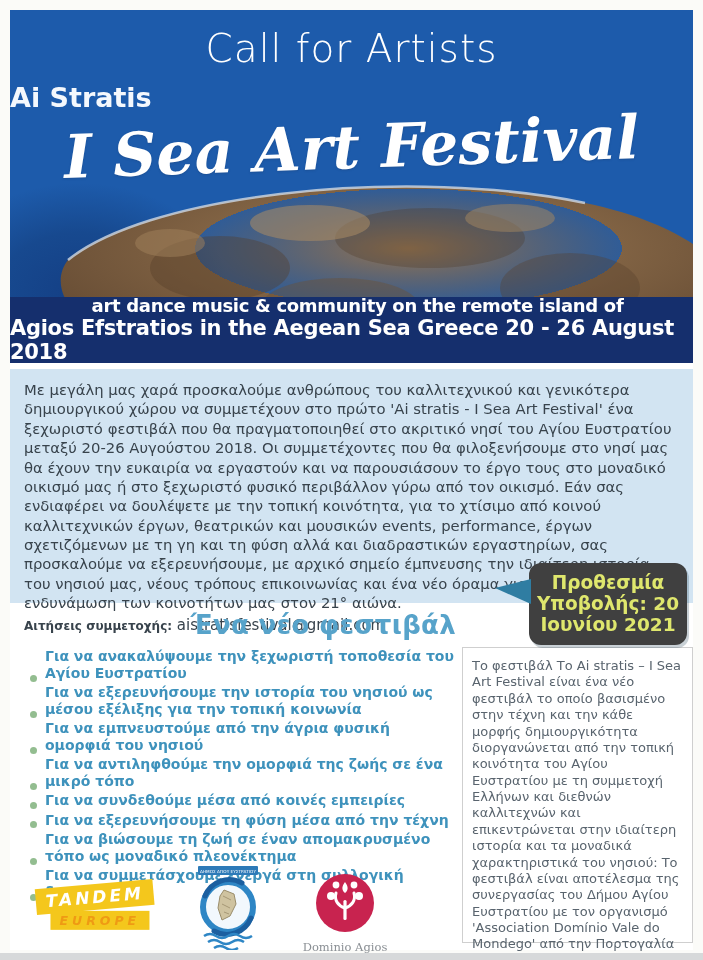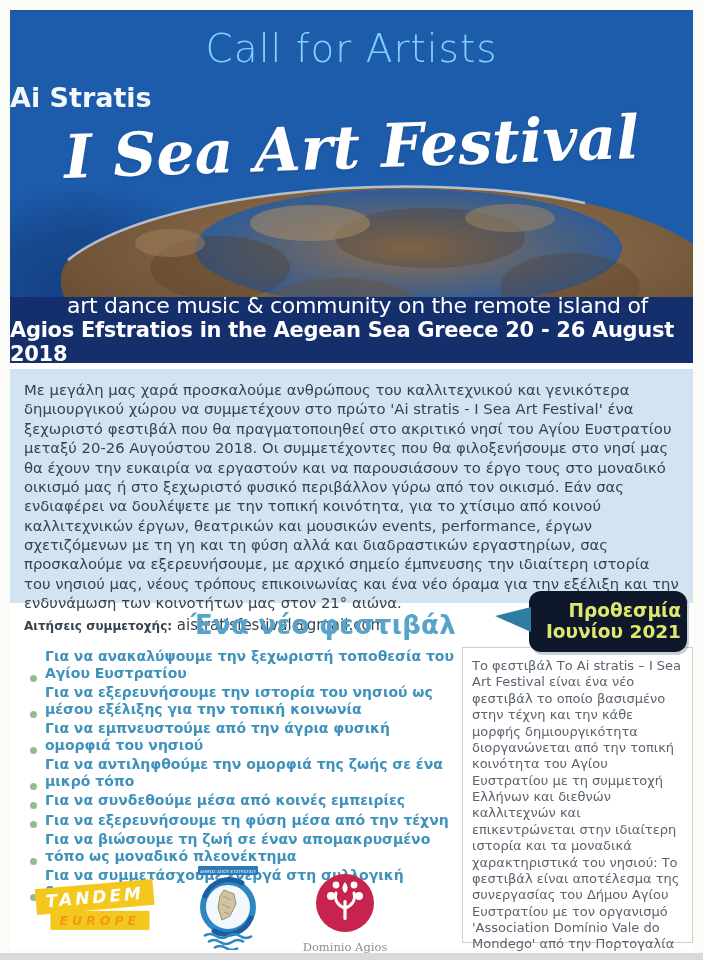--- a/index.html
+++ b/index.html
@@ -10,45 +10,45 @@
   }
   .poster{position:absolute;left:10px;top:10px;width:683px;height:940px;background:#ffffff;}
   .bottom-strip{position:absolute;left:0;bottom:0;width:703px;height:7px;background:#d7d9da;}
 
   
   .hero{position:absolute;left:0;top:0;width:683px;height:353px;background:#1d5bab;overflow:hidden;}
   .hero-sea-shade{position:absolute;left:-80px;bottom:-40px;width:300px;height:220px;
     background:radial-gradient(closest-side,#143f85 0%,#17498f 55%,rgba(29,91,171,0) 100%);}
   .island-svg{position:absolute;left:0;bottom:0;width:683px;height:215px;}
   .hero-kicker{position:absolute;left:0;top:16px;width:100%;text-align:center;
-    color:#7dd3fc;font-size:39px;font-weight:300;letter-spacing:1px;}
+    color:#ffffff;font-size:39px;font-weight:300;letter-spacing:1px;}
   .hero-sub{position:absolute;left:0;top:72px;width:100%;
     color:#f4f8fd;font-size:27px;font-weight:bold;}
   .hero-script{position:absolute;left:0;top:102px;width:100%;text-align:center;
     font-family:"DejaVu Serif","Liberation Serif",serif;font-style:italic;font-weight:bold;
     color:#ffffff;font-size:60px;transform:rotate(-2deg);
     text-shadow:0 1px 2px rgba(30,60,110,.35);white-space:nowrap;}
 
   
   .banner{position:absolute;left:0;bottom:0;width:683px;height:66px;background:#152f6d;
     display:flex;flex-direction:column;justify-content:center;align-items:center;z-index:5;}
-  .banner-l1{color:#fff;font-size:22px;font-weight:400;letter-spacing:-.3px;line-height:1.1;margin-left:12px;}
+  .banner-l1{color:#fff;font-size:18px;font-weight:700;letter-spacing:-.3px;line-height:1.1;margin-left:12px;}
   .banner-l2{color:#fff;font-size:21px;font-weight:800;letter-spacing:-.3px;line-height:1.15;}
 
   
   .intro-box{position:absolute;left:0;top:359px;width:683px;height:234px;background:#d2e4f2;
     box-sizing:border-box;padding:11px 14px 0 14px;}
   .intro-par{color:#38434c;font-size:14.8px;line-height:1.31;}
   .intro-apply{margin-top:3px;font-size:15px;color:#38434c;}
   .intro-apply b{font-size:12px;font-weight:bold;margin-top:28px;}
 
   
-  .callout{position:absolute;left:519px;top:581px;width:158px;z-index:8;
-    background:#0f172a;border-radius:12px;padding:9px 6px 10px 6px;box-sizing:border-box;
-    text-align:right;box-shadow:2px 3px 0 rgba(40,70,90,.25);}
+  .callout{position:absolute;left:519px;top:553px;width:158px;z-index:8;
+    background:#404040;border-radius:12px;padding:9px 6px 10px 6px;box-sizing:border-box;
+    text-align:center;box-shadow:2px 3px 0 rgba(40,70,90,.25);}
   .callout-line{color:#dfe76d;font-size:18.5px;font-weight:bold;line-height:1.14;}
   .callout-tail{position:absolute;left:-34px;top:16px;width:0;height:0;
     border-top:9px solid transparent;border-bottom:16px solid transparent;
     border-right:36px solid #2f7da2;}
 
   
   .left-col{position:absolute;left:18px;top:600px;width:428px;}
   .nf-heading{color:#57a3ca;font-size:26px;font-weight:bold;letter-spacing:.3px;margin-bottom:8px;text-align:right;}
   .bullets{list-style:none;margin:0;padding:0;}
   .bullets li{display:flex;align-items:flex-end;margin-bottom:2.5px;}
@@ -115,20 +115,21 @@
     <div class="intro-par">Με μεγάλη μας χαρά προσκαλούμε ανθρώπους του καλλιτεχνικού και γενικότερα δημιουργικού χώρου να συμμετέχουν στο πρώτο 'Ai stratis - I Sea Art Festival' ένα ξεχωριστό φεστιβάλ που θα πραγματοποιηθεί στο ακριτικό νησί του Αγίου Ευστρατίου μεταξύ 20-26 Αυγούστου 2018. Οι συμμετέχοντες που θα φιλοξενήσουμε στο νησί μας θα έχουν την ευκαιρία να εργαστούν και να παρουσιάσουν το έργο τους στο μοναδικό οικισμό μας ή στο ξεχωριστό φυσικό περιβάλλον γύρω από τον οικισμό. Εάν σας ενδιαφέρει να δουλέψετε με την τοπική κοινότητα, για το χτίσιμο από κοινού καλλιτεχνικών έργων, θεατρικών και μουσικών events, performance, έργων σχετιζόμενων με τη γη και τη φύση αλλά και διαδραστικών εργαστηρίων, σας προσκαλούμε να εξερευνήσουμε, με αρχικό σημείο έμπνευσης την ιδιαίτερη ιστορία του νησιού μας, νέους τρόπους επικοινωνίας και ένα νέο όραμα για την εξέλιξη και την ενδυνάμωση των κοινοτήτων μας στον 21° αιώνα.</div>
     <div class="intro-apply">
       <b>Αιτήσεις συμμετοχής:</b>
       <span>aistratisfestival@gmail.com</span>
     </div>
   </div>
 
   <div class="callout">
     <div class="callout-tail"></div>
     <div class="callout-line">Προθεσμία</div>
+    <div class="callout-line">Υποβολής: 20</div>
     <div class="callout-line">Ιουνίου 2021</div>
   </div>
 
   <div class="left-col">
     <div class="nf-heading">Ένα νέο φεστιβάλ</div>
     <ul class="bullets">
       <li>
           <span class="dot"></span>
           <span class="btxt">Για να ανακαλύψουμε την ξεχωριστή τοποθεσία του Αγίου Ευστρατίου</span>
         </li>

